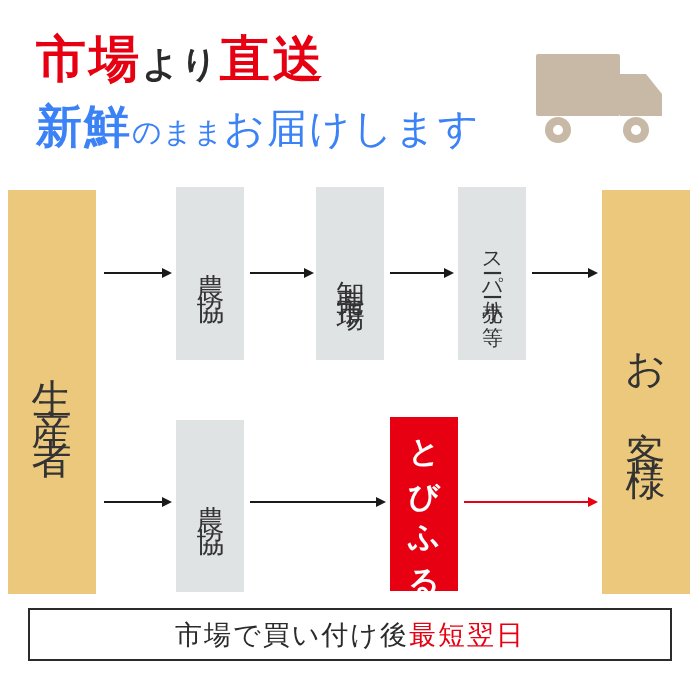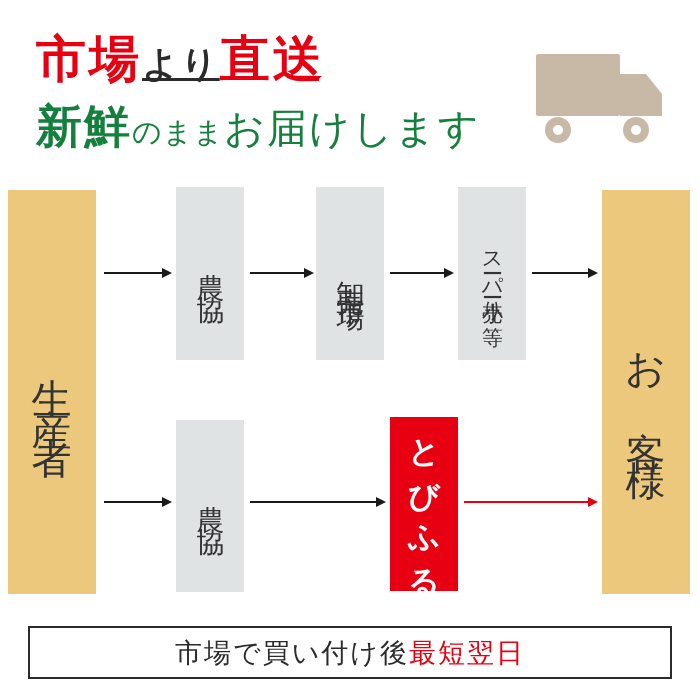--- a/index.html
+++ b/index.html
@@ -6,22 +6,22 @@
   html,body { background:#ffffff; }
   .canvas {
     position:relative; width:700px; height:700px; background:#ffffff;
     font-family:"DejaVu Serif","Liberation Serif",serif; overflow:hidden;
   }
   .abs { position:absolute; }
 
   
   .headline { left:36px; top:26px; white-space:nowrap; }
   .headline .big-red   { color:#e60012; font-size:50px; font-weight:bold; letter-spacing:3px; }
-  .headline .mid-dark  { color:#2b2b2b; font-size:36px; font-weight:bold; letter-spacing:2px;text-decoration:underline; }
-  .subheadline { left:36px; top:96px; white-space:nowrap; color:#15803d;text-align:center; }
+  .headline .mid-dark  { color:#2b2b2b; font-size:36px; font-weight:bold; letter-spacing:2px; }
+  .subheadline { left:36px; top:96px; white-space:nowrap; color:#3b82f6;text-align:center; }
   .subheadline .seg-big    { font-size:46px; font-weight:bold; letter-spacing:2px; }
   .subheadline .seg-small  { font-size:29px; letter-spacing:1px; }
   .subheadline .seg-medium { font-size:40px; letter-spacing:2px; }
 
   
   .truck { left:536px; top:48px; width:130px; height:104px; }
 
   
   .vbox {
     display:flex; align-items:center; justify-content:center;
@@ -61,21 +61,21 @@
   .a1 { left:104px; top:272px; width:66px; }
   .a2 { left:250px; top:272px; width:62px; }
   .a3 { left:390px; top:272px; width:62px; }
   .a4 { left:532px; top:272px; width:64px; }
   .a5 { left:104px; top:501px; width:66px; }
   .a6 { left:250px; top:501px; width:134px; }
   .a7 { left:464px; top:501px; width:132px; }
 
   
   .footer-note {
-    left:28px; top:626px; width:644px; height:53px;
+    left:28px; top:608px; width:644px; height:53px;
     border:2px solid #2b2b2b; background:#ffffff;
     display:flex; align-items:center; justify-content:center;
     white-space:nowrap; color:#2b2b2b; font-size:27px; letter-spacing:2px;
   }
   .footer-note .hl { color:#e60012; }
 </style>
 </head>
 <body>
 
 <div class="canvas">

